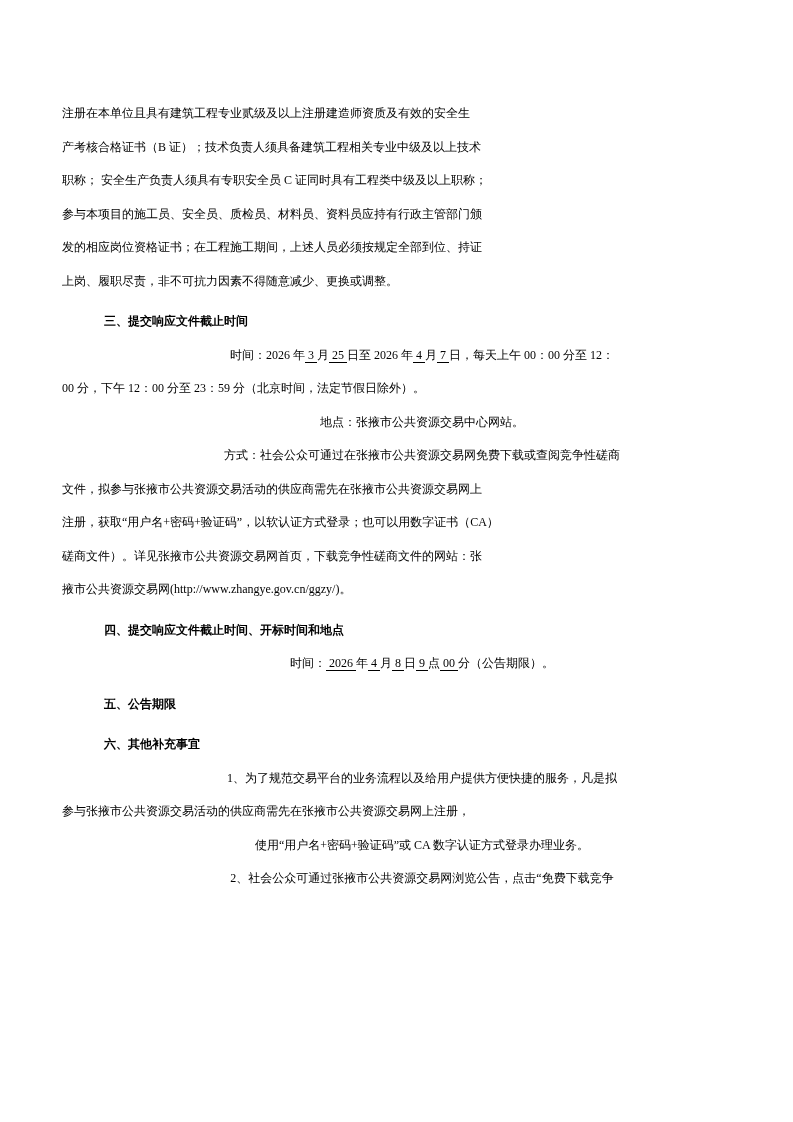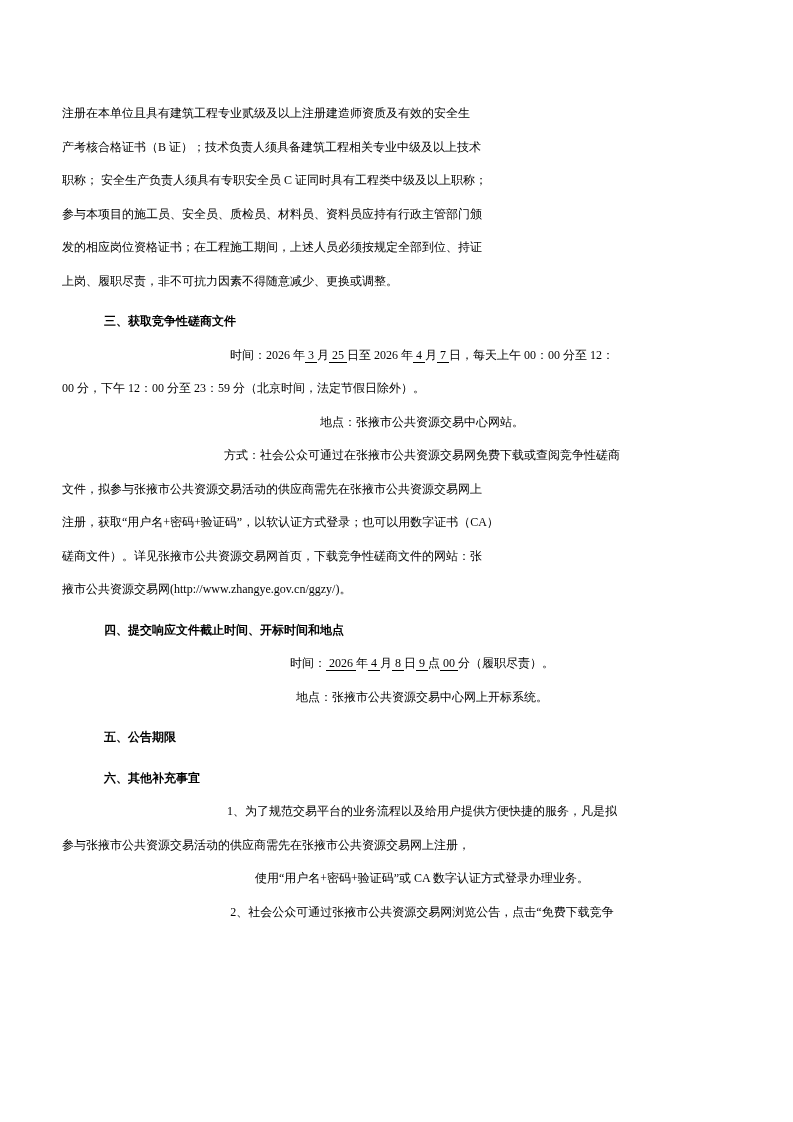--- a/index.html
+++ b/index.html
@@ -42,32 +42,31 @@
 <body>
 
 <div class="page">
   <div class="content">
       <div class="line"><span class="run">注册在本单位且具有建筑工程专业贰级及以上注册建造师资质及有效的安全生</span></div>
       <div class="line"><span class="run">产考核合格证书（B 证）；技术负责人须具备建筑工程相关专业中级及以上技术</span></div>
       <div class="line"><span class="run">职称； 安全生产负责人须具有专职安全员 C 证同时具有工程类中级及以上职称；</span></div>
       <div class="line"><span class="run">参与本项目的施工员、安全员、质检员、材料员、资料员应持有行政主管部门颁</span></div>
       <div class="line"><span class="run">发的相应岗位资格证书；在工程施工期间，上述人员必须按规定全部到位、持证</span></div>
       <div class="line"><span class="run">上岗、履职尽责，非不可抗力因素不得随意减少、更换或调整。</span></div>
-      <div class="heading">三、获取竞争性磋商文件</div>
+      <div class="heading">三、提交响应文件截止时间</div>
       <div class="line indent"><span class="run">时间：2026 年</span><span class="run u"> 3 </span><span class="run">月</span><span class="run u"> 25 </span><span class="run">日至 2026 年</span><span class="run u"> 4 </span><span class="run">月</span><span class="run u"> 7 </span><span class="run">日，每天上午 00：00 分至 12：</span></div>
       <div class="line"><span class="run">00 分，下午 12：00 分至 23：59 分（北京时间，法定节假日除外）。</span></div>
       <div class="line indent"><span class="run">地点：张掖市公共资源交易中心网站。</span></div>
       <div class="line indent"><span class="run">方式：社会公众可通过在张掖市公共资源交易网免费下载或查阅竞争性磋商</span></div>
       <div class="line"><span class="run">文件，拟参与张掖市公共资源交易活动的供应商需先在张掖市公共资源交易网上</span></div>
       <div class="line"><span class="run">注册，获取“用户名+密码+验证码”，以软认证方式登录；也可以用数字证书（CA）</span></div>
       <div class="line"><span class="run">磋商文件）。详见张掖市公共资源交易网首页，下载竞争性磋商文件的网站：张</span></div>
       <div class="line"><span class="run">掖市公共资源交易网(http://www.zhangye.gov.cn/ggzy/)。</span></div>
       <div class="heading">四、提交响应文件截止时间、开标时间和地点</div>
-      <div class="line indent"><span class="run">时间：</span><span class="run u"> 2026 </span><span class="run">年</span><span class="run u"> 4 </span><span class="run">月</span><span class="run u"> 8 </span><span class="run">日</span><span class="run u"> 9 </span><span class="run">点</span><span class="run u"> 00 </span><span class="run">分（履职尽责）。</span></div>
-      <div class="line indent"><span class="run">地点：张掖市公共资源交易中心网上开标系统。</span></div>
+      <div class="line indent"><span class="run">时间：</span><span class="run u"> 2026 </span><span class="run">年</span><span class="run u"> 4 </span><span class="run">月</span><span class="run u"> 8 </span><span class="run">日</span><span class="run u"> 9 </span><span class="run">点</span><span class="run u"> 00 </span><span class="run">分（公告期限）。</span></div>
       <div class="heading">五、公告期限</div>
       <div class="heading">六、其他补充事宜</div>
       <div class="line indent"><span class="run">1、为了规范交易平台的业务流程以及给用户提供方便快捷的服务，凡是拟</span></div>
       <div class="line"><span class="run">参与张掖市公共资源交易活动的供应商需先在张掖市公共资源交易网上注册，</span></div>
       <div class="line indent"><span class="run">使用“用户名+密码+验证码”或 CA 数字认证方式登录办理业务。</span></div>
       <div class="line indent"><span class="run">2、社会公众可通过张掖市公共资源交易网浏览公告，点击“免费下载竞争</span></div>
     </div>
 </div>
 
 </body></html>

